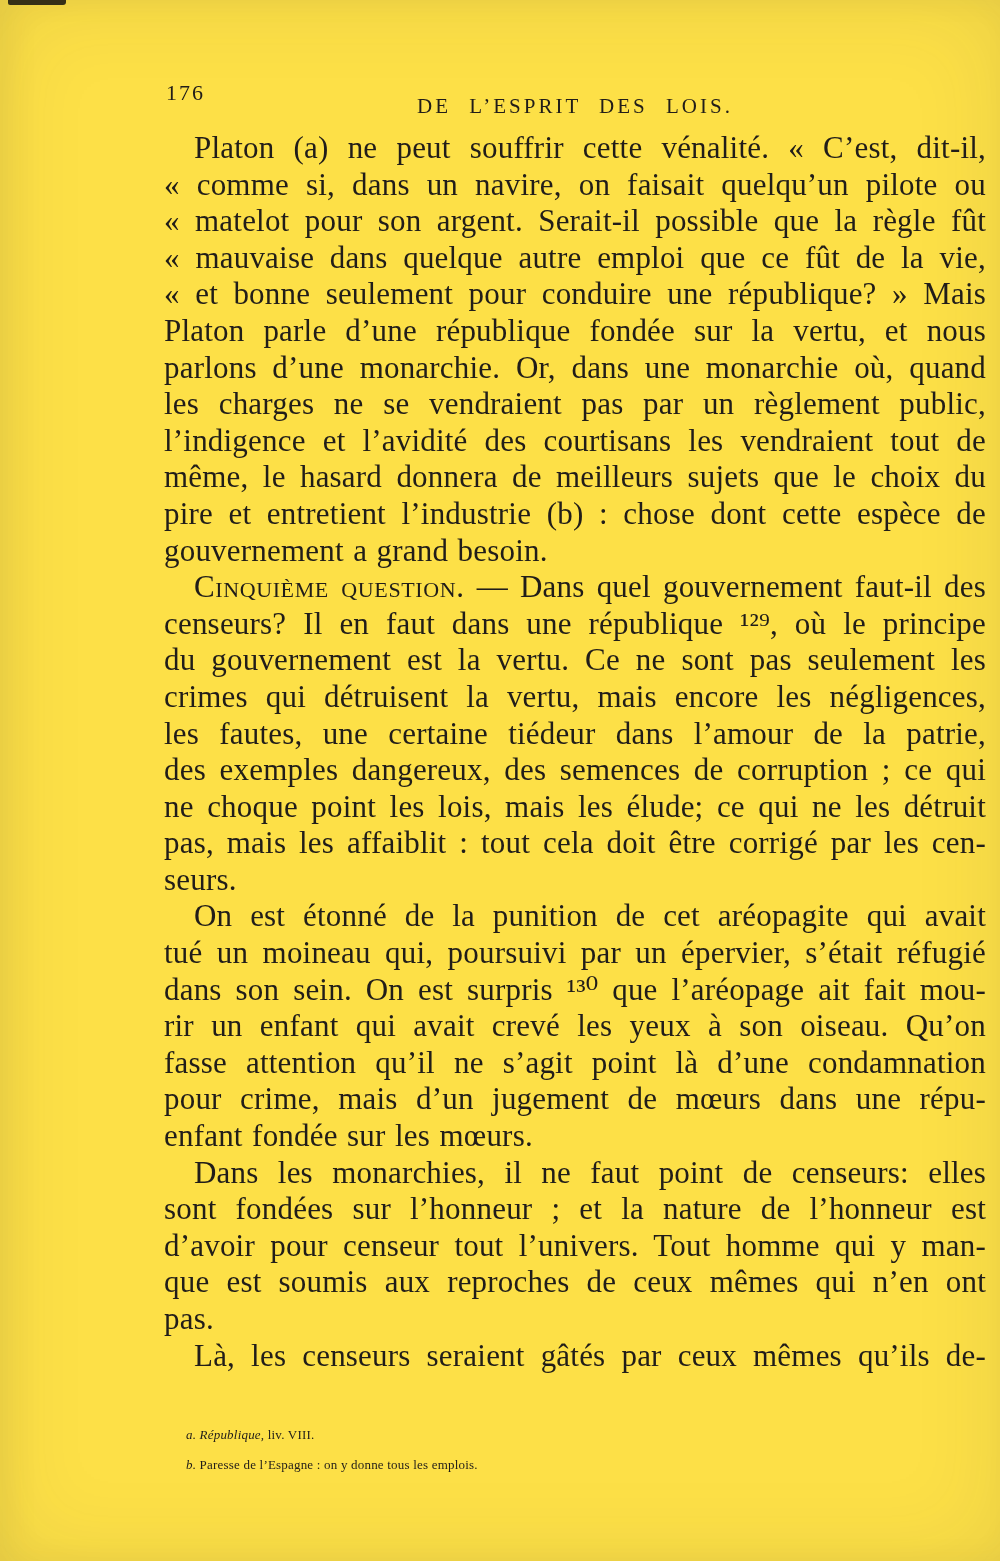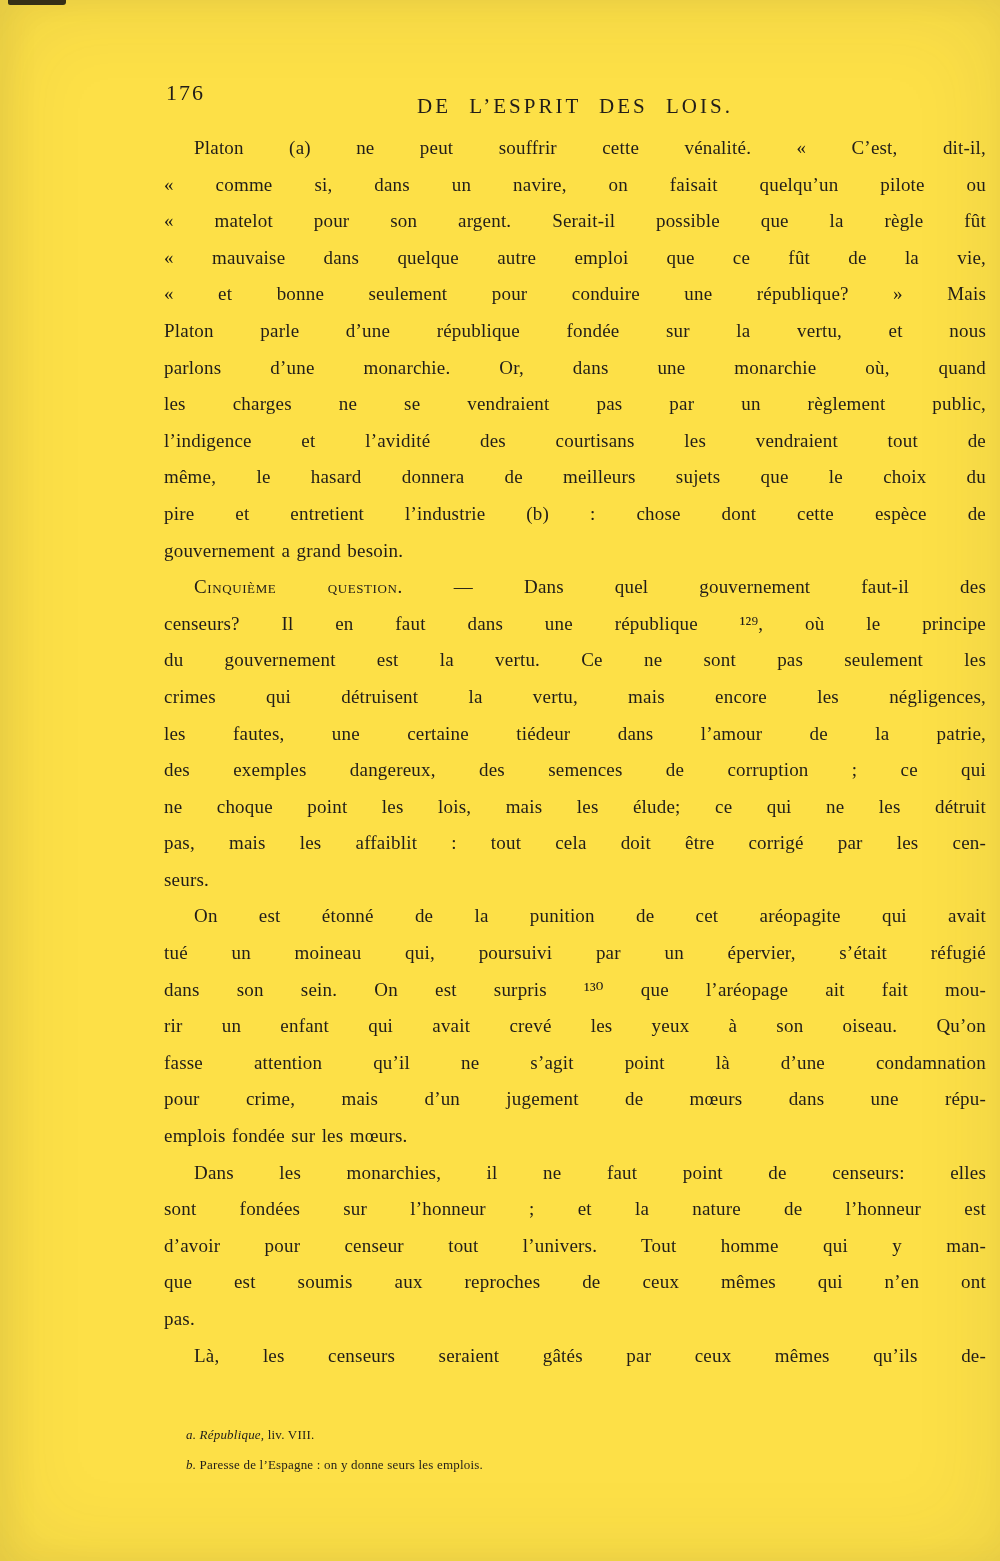--- a/index.html
+++ b/index.html
@@ -21,21 +21,21 @@
     position:absolute; top:80px; left:164px; width:822px; height:32px;
     font-size:22px;
   }
   .pagenum { position:absolute; left:2px; top:0; letter-spacing:2px; }
   .running-title {
     position:absolute; left:0; right:0; top:14px; text-align:center;
     font-size:21px; letter-spacing:3px; word-spacing:10px;
   }
   .body-text {
     position:absolute; top:130px; left:164px; width:822px;
-    font-size:19px; line-height:36.6px;
+    font-size:31px; line-height:36.6px;
     word-spacing:1.5px; letter-spacing:0.2px;
   }
   .line { text-align:justify; white-space:normal; }
   .line.just { text-align-last:justify; }
   .line.end  { text-align-last:left; }
   .line.indent { text-indent:30px; }
   .smallcaps { font-variant:small-caps; letter-spacing:0.6px; }
   .footnotes {
     position:absolute; top:1420px; left:186px; width:790px;
     font-size:13px; line-height:30px; letter-spacing:0.2px;
@@ -85,21 +85,21 @@
       <div class="line end">seurs.</div>
     </section>
 
     <section>
       <div class="line just indent">On est étonné de la punition de cet aréopagite qui avait</div>
       <div class="line just">tué un moineau qui, poursuivi par un épervier, s’était réfugié</div>
       <div class="line just">dans son sein. On est surpris ¹³⁰ que l’aréopage ait fait mou-</div>
       <div class="line just">rir un enfant qui avait crevé les yeux à son oiseau. Qu’on</div>
       <div class="line just">fasse attention qu’il ne s’agit point là d’une condamnation</div>
       <div class="line just">pour crime, mais d’un jugement de mœurs dans une répu-</div>
-      <div class="line end">emplois fondée sur les mœurs.</div>
+      <div class="line end">enfant fondée sur les mœurs.</div>
     </section>
 
     <section>
       <div class="line just indent">Dans les monarchies, il ne faut point de censeurs: elles</div>
       <div class="line just">sont fondées sur l’honneur ; et la nature de l’honneur est</div>
       <div class="line just">d’avoir pour censeur tout l’univers. Tout homme qui y man-</div>
       <div class="line just">que est soumis aux reproches de ceux mêmes qui n’en ont</div>
       <div class="line end">pas.</div>
     </section>
 
@@ -107,17 +107,17 @@
       <div class="line just indent">Là, les censeurs seraient gâtés par ceux mêmes qu’ils de-</div>
     </section>
 
   </main>
 
   <footer class="footnotes">
     <div class="line end">
       <span class="fn-it">a.</span><span class="fn-it"> République,</span><span> liv. VIII.</span>
     </div>
     <div class="line end">
-      <span class="fn-it">b.</span><span> Paresse de l’Espagne : on y donne seurs les emplois.</span>
+      <span class="fn-it">b.</span><span> Paresse de l’Espagne : on y donne tous les emplois.</span>
     </div>
   </footer>
 
 </div>
 
 </body></html>

